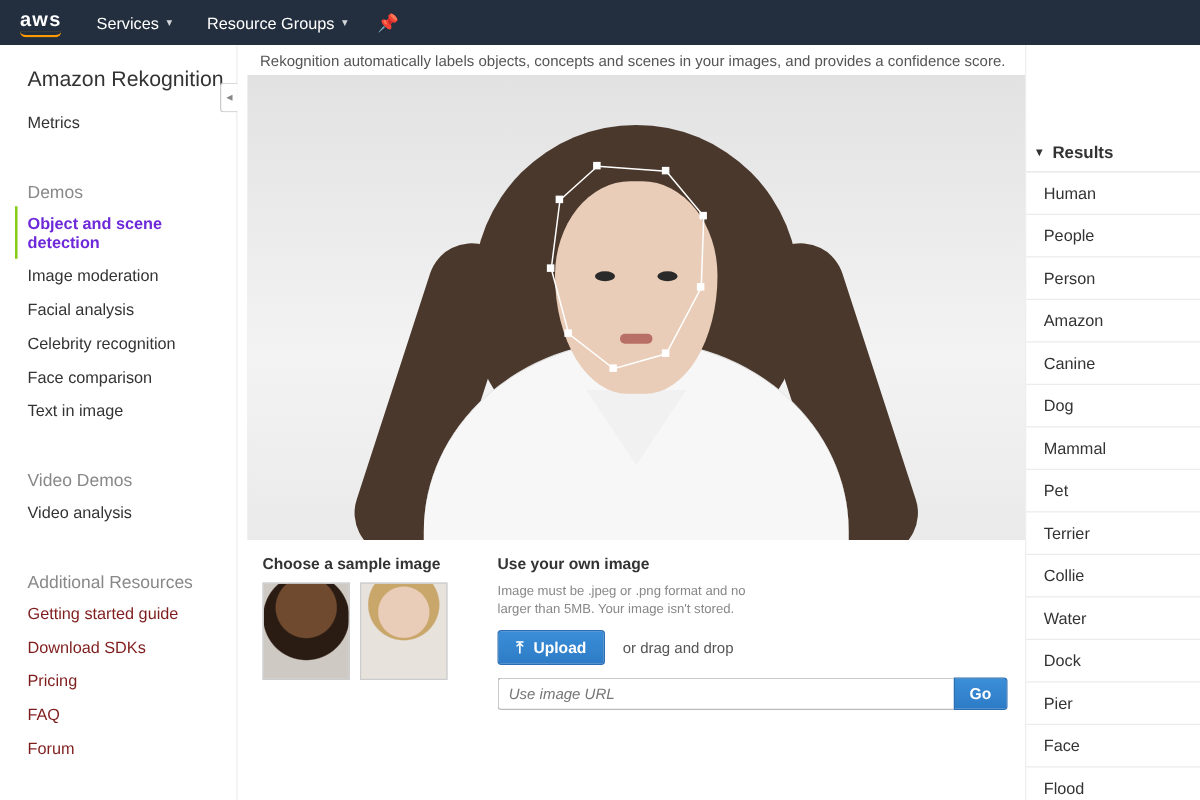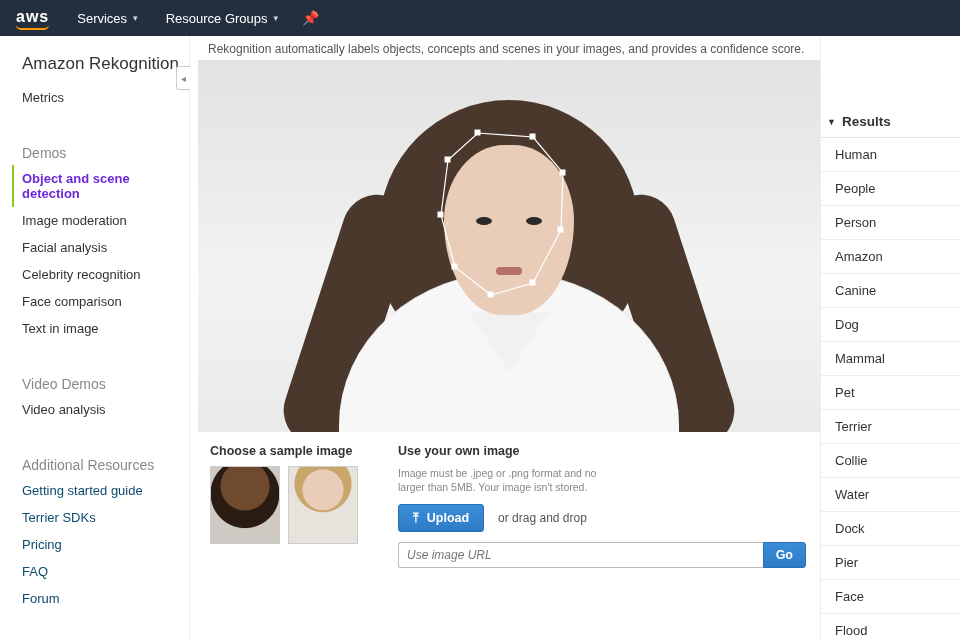--- a/index.html
+++ b/index.html
@@ -12,21 +12,21 @@
   .topnav-item { margin-left: 28px; font-size: 13px; display: flex; align-items: center; cursor: pointer; }
   .topnav-item .caret { margin-left: 6px; font-size: 9px; opacity: .8; }
   .pin-icon { margin-left: 24px; font-size: 14px; cursor: pointer; }
   
   
   .main { display: flex; height: calc(640px - 36px); }
   .sidebar { width: 190px; padding: 18px 0 0 22px; border-right: 1px solid #eee; position: relative; }
   .collapse-handle { position: absolute; right: -1px; top: 30px; width: 14px; height: 24px; background: #fff; border: 1px solid #ccc; border-right: none; border-radius: 3px 0 0 3px; display: flex; align-items: center; justify-content: center; color: #888; cursor: pointer; font-size: 10px; }
   .service-title { font-size: 17px; color: #333; margin-bottom: 10px; }
   .side-link { display: block; font-size: 13px; color: #333; padding: 6px 0; text-decoration: none; cursor: pointer; }
-  .side-link.blue { color: #0c4a6e; }
+  .side-link.blue { color: #7f1d1d; }
   .side-heading { font-size: 14px; color: #888; margin-top: 34px; margin-bottom: 4px; }
   .side-link.active { font-weight: bold; border-left: 2px solid #84cc16; margin-left: -10px; padding-left: 8px; color: #6d28d9; }
   
   .content { flex: 1; display: flex; }
   .center { flex: 1; padding: 0 0 0 0; }
   .desc { font-size: 12px; color: #555; padding: 6px 0 4px 18px; }
   
   .image-area { background: #e6e6e6; height: 372px; margin-left: 8px; position: relative; overflow: hidden; }
   
   
@@ -102,21 +102,21 @@
     <a class="side-link">Facial analysis</a>
     <a class="side-link">Celebrity recognition</a>
     <a class="side-link">Face comparison</a>
     <a class="side-link">Text in image</a>
 
     <div class="side-heading">Video Demos</div>
     <a class="side-link">Video analysis</a>
 
     <div class="side-heading">Additional Resources</div>
     <a class="side-link blue">Getting started guide</a>
-    <a class="side-link blue">Terrier SDKs</a>
+    <a class="side-link blue">Download SDKs</a>
     <a class="side-link blue">Pricing</a>
     <a class="side-link blue">FAQ</a>
     <a class="side-link blue">Forum</a>
   </div>
 
   <div class="content">
     <div class="center">
       <div class="desc">Rekognition automatically labels objects, concepts and scenes in your images, and provides a confidence score.</div>
 
       <div class="image-area">

